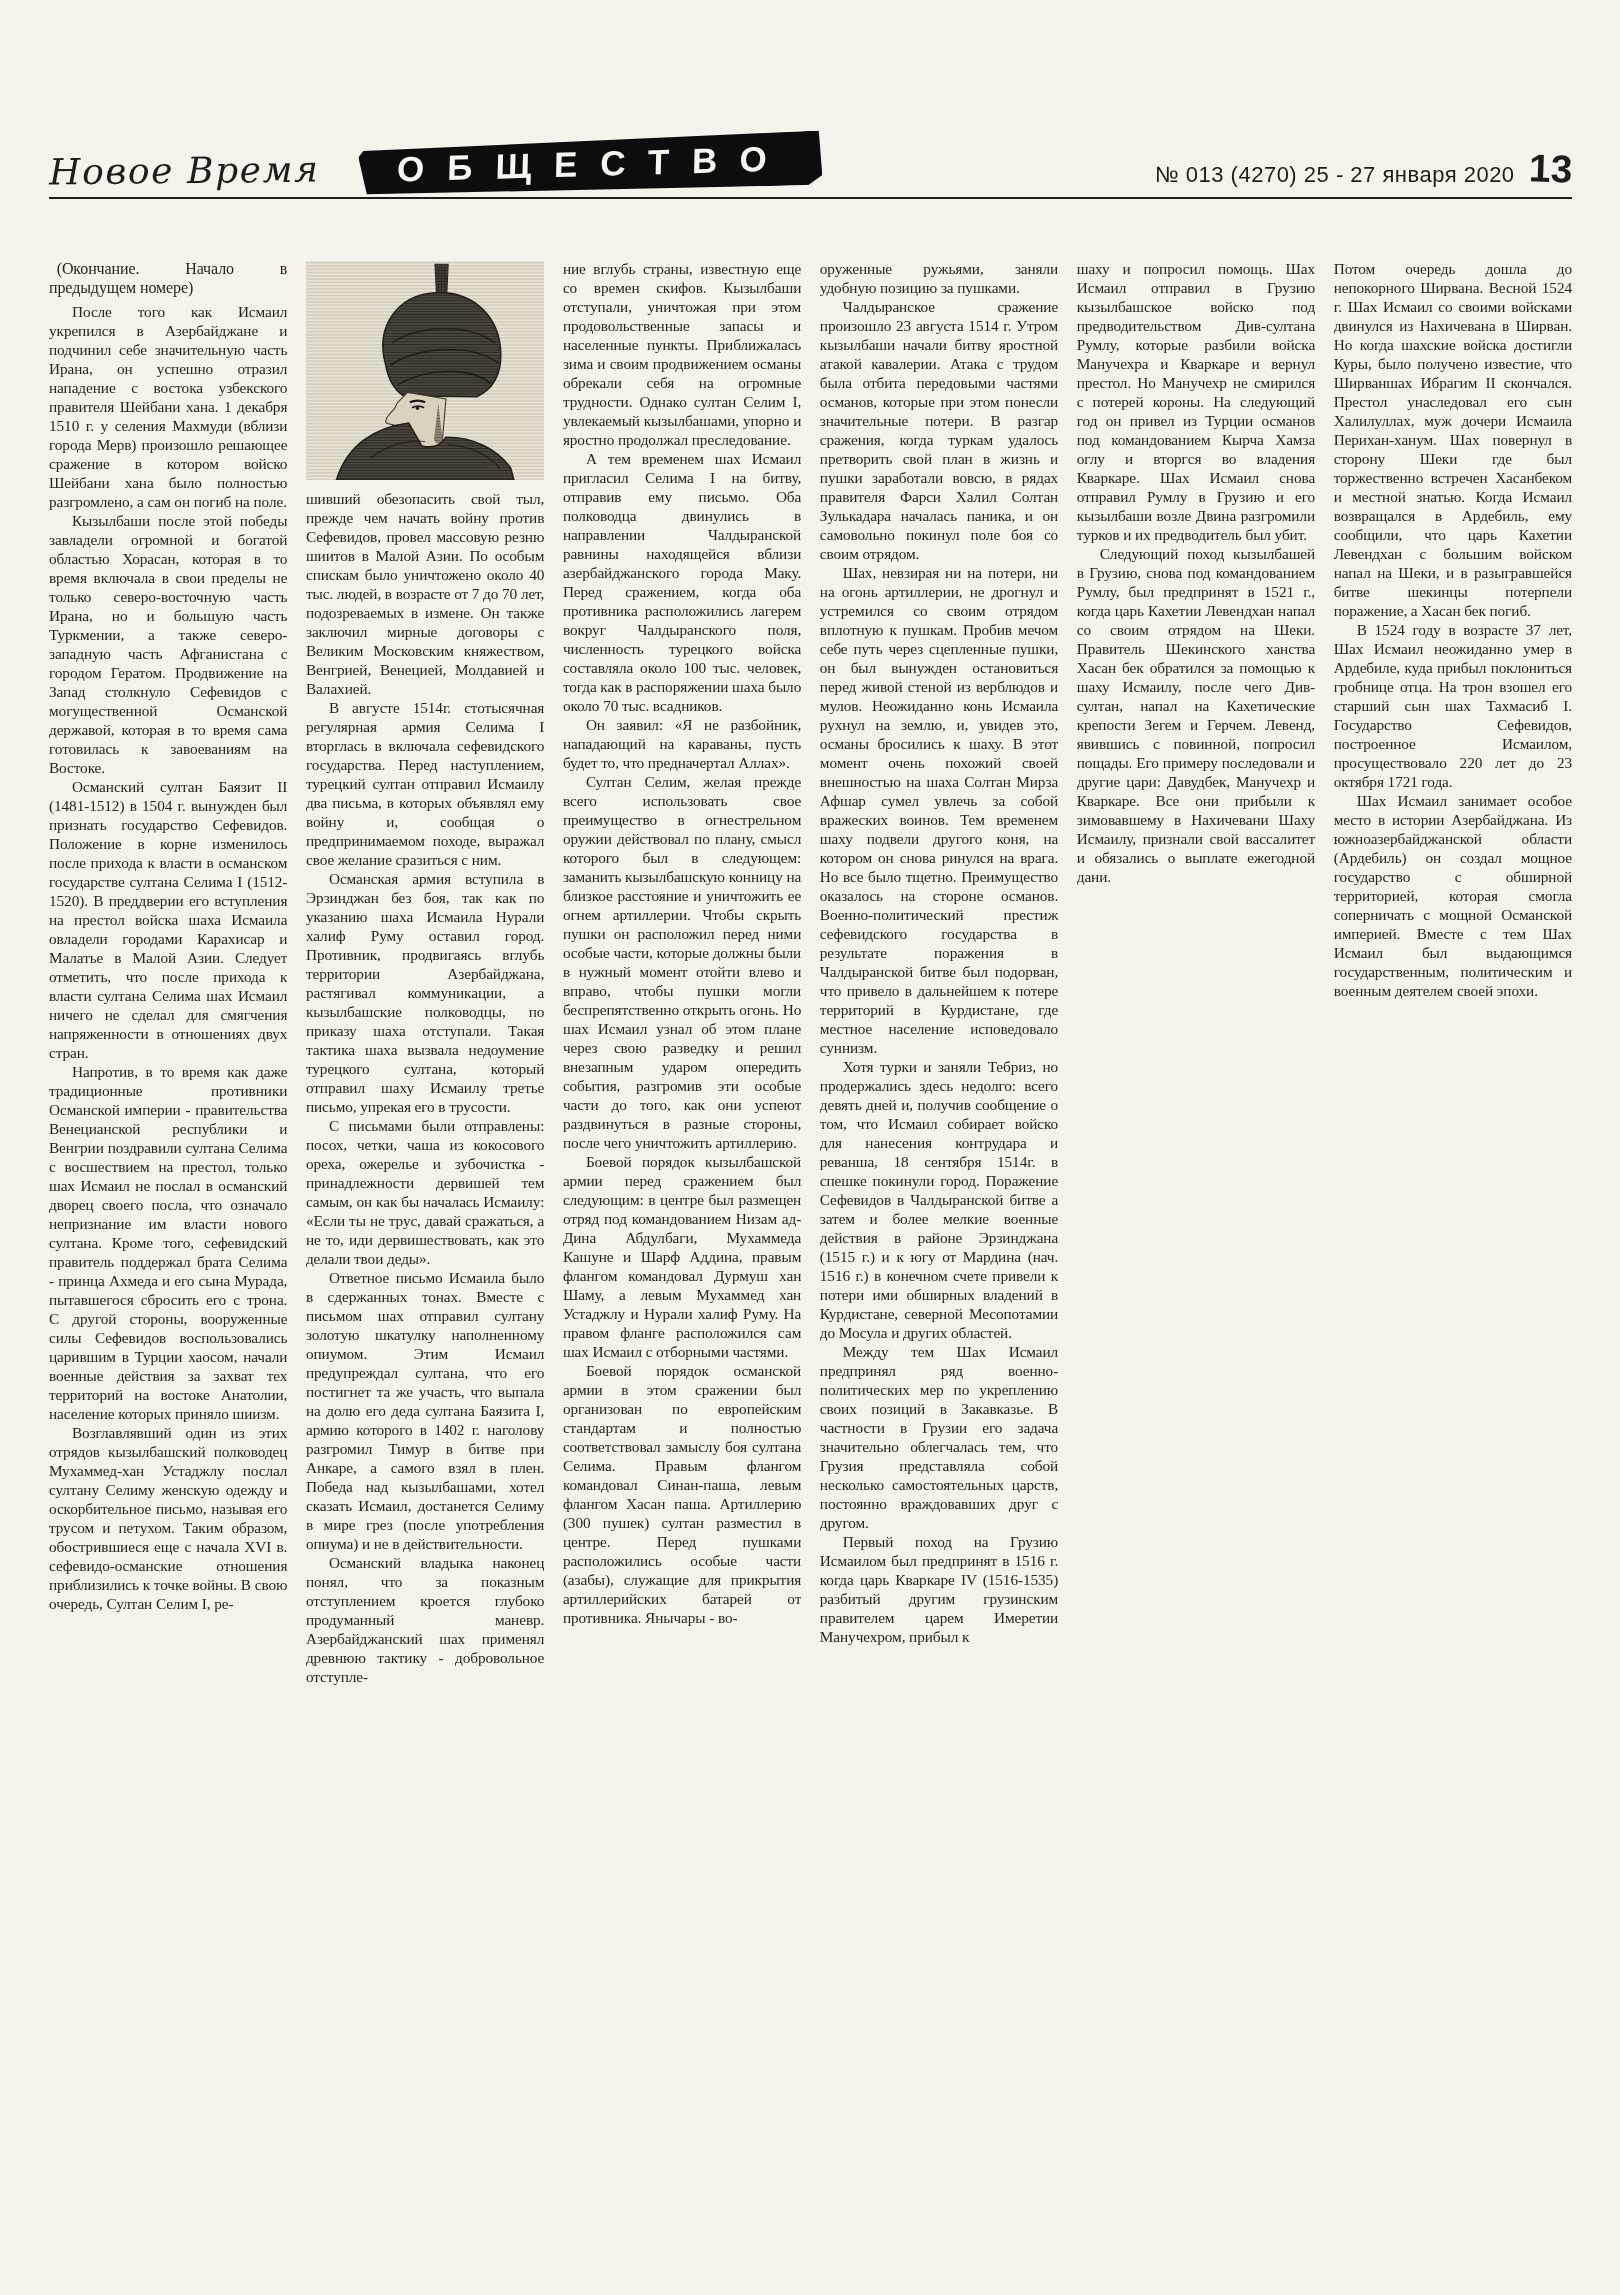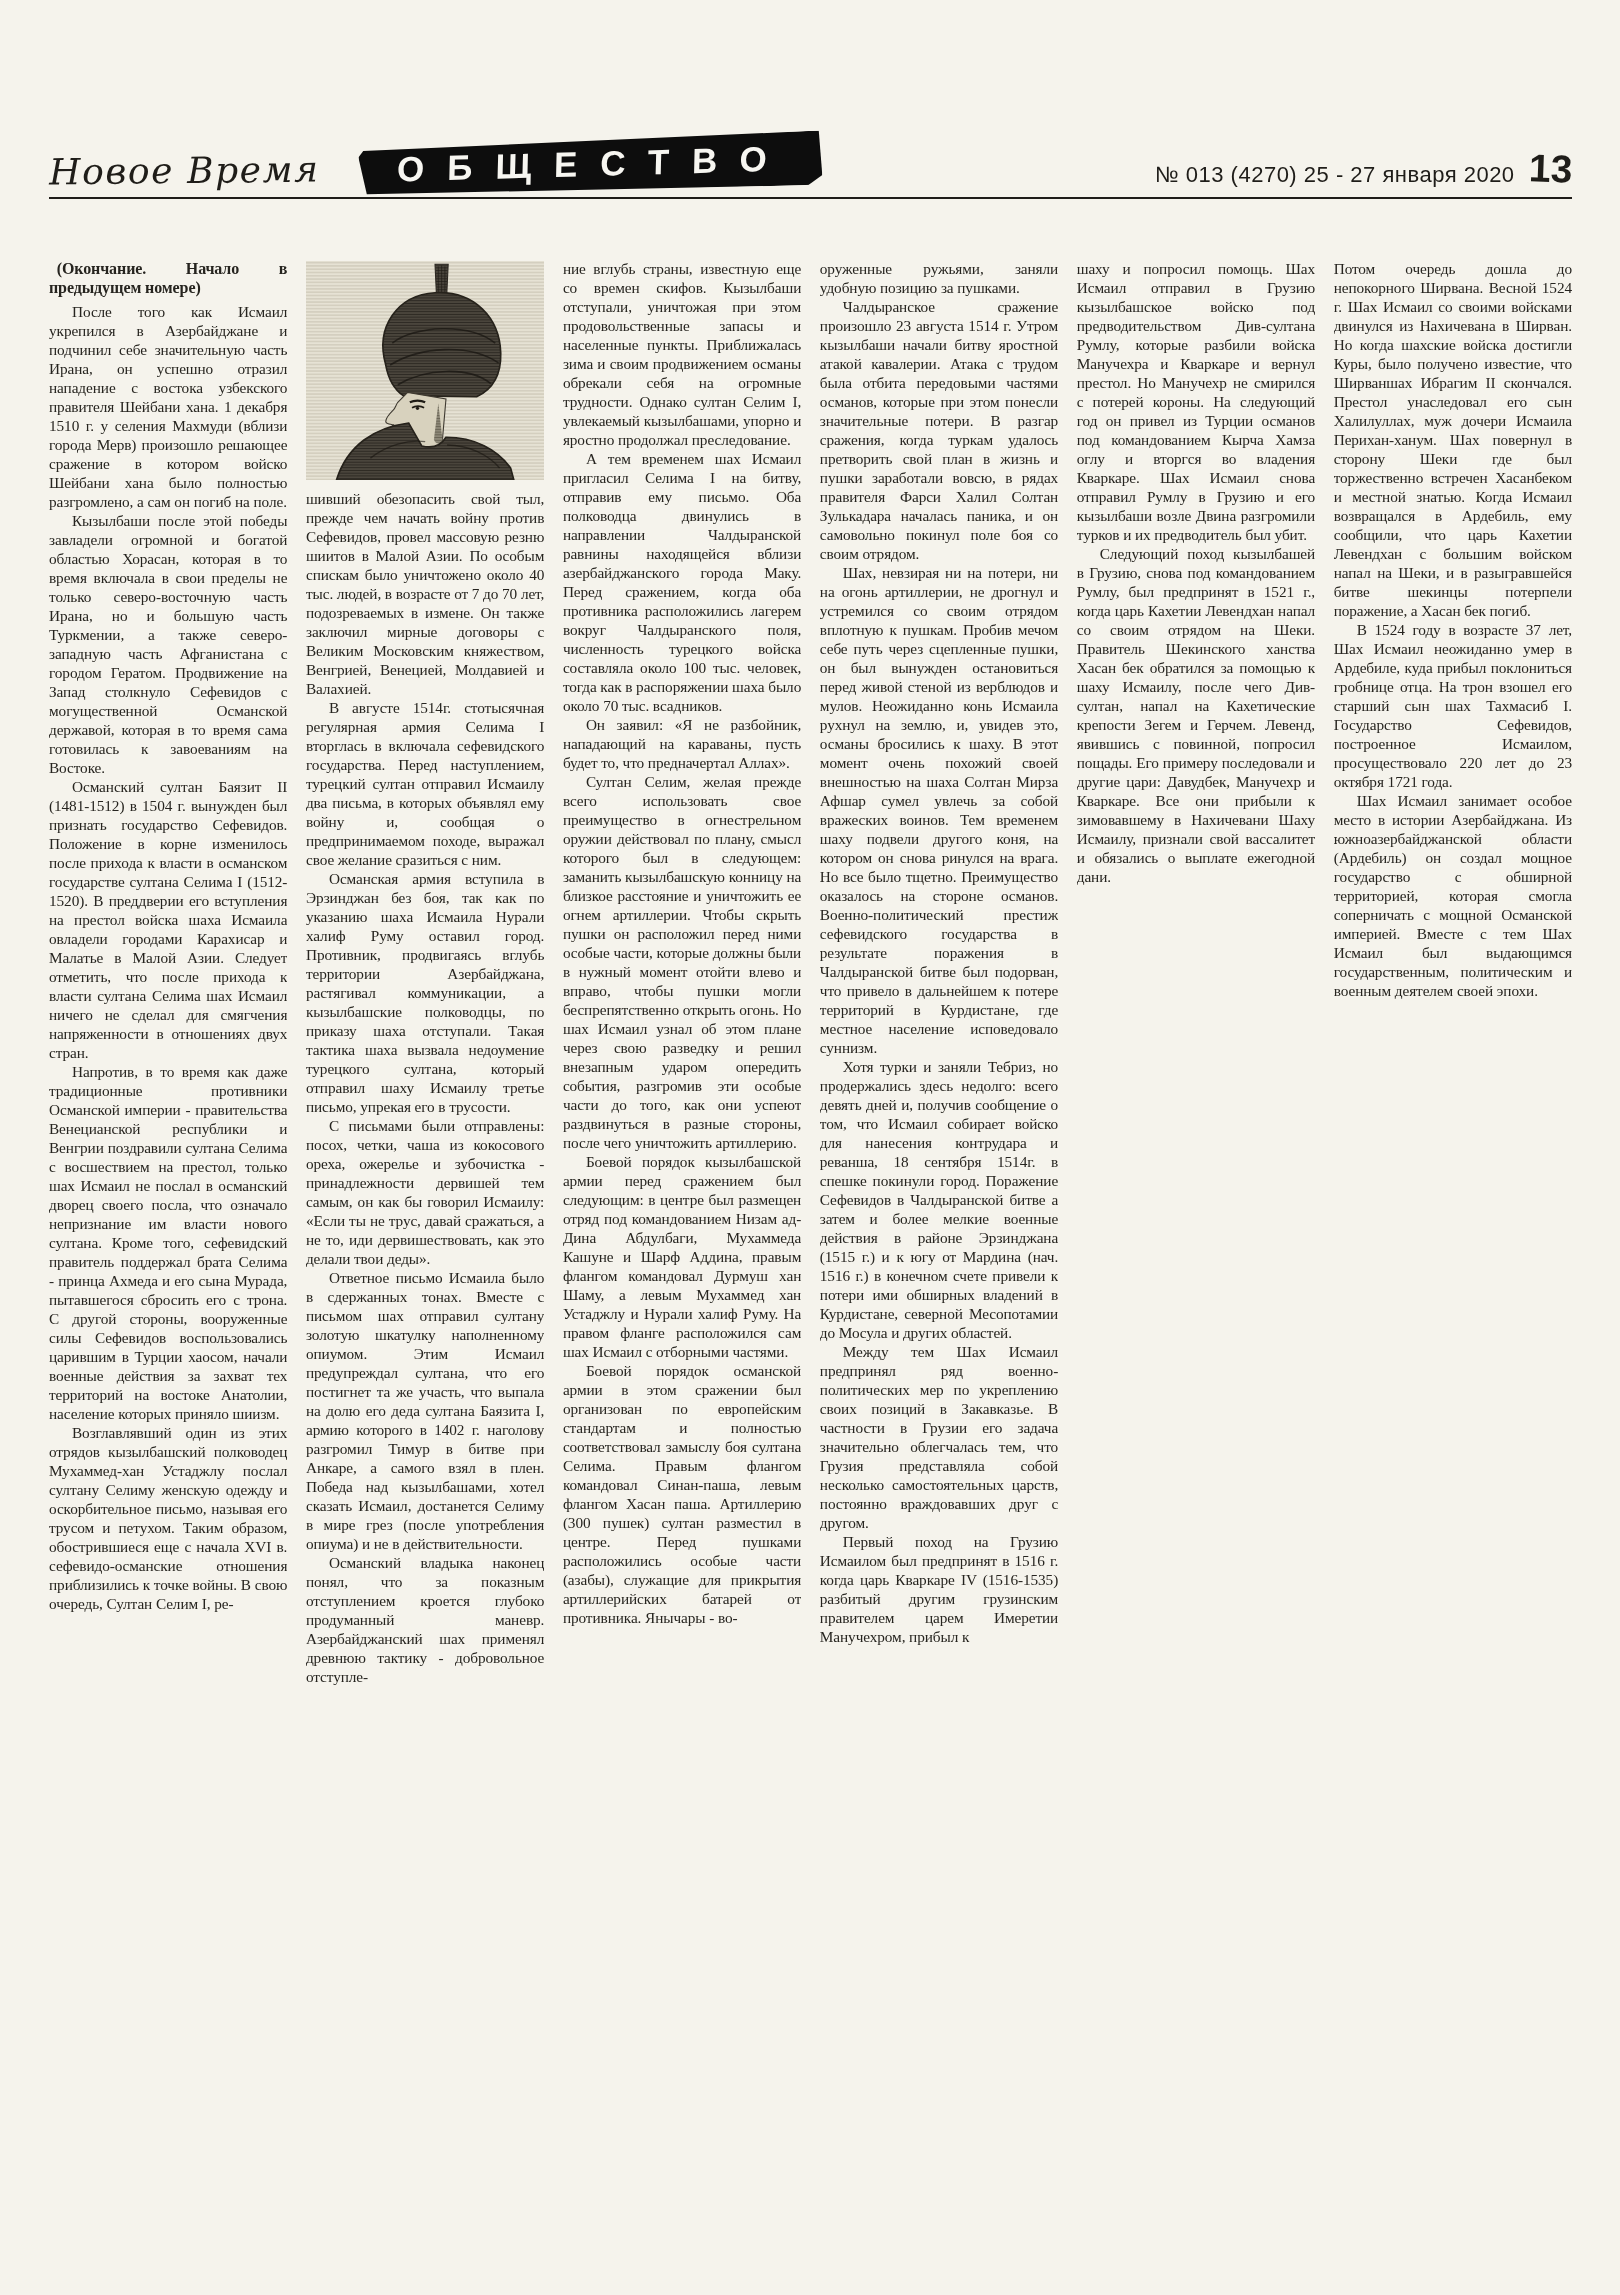--- a/index.html
+++ b/index.html
@@ -91,21 +91,21 @@
     font-size:15.3px;
     line-height:19px;
     text-align:justify;
     letter-spacing:-0.1px;
     color:#26241f;
     hyphens:auto;
   }
   .para{margin:0;text-indent:23px;}
   .para.flush{text-indent:0;}
   .para.bold-note{
-    font-weight:bold;
+    font-weight:normal;
     text-indent:7.7px;
     margin-bottom:5.5px;
     font-size:16px;
   }
   .portrait{
     width:100%;
     height:219px;
     margin:2.2px 0 9.8px;
   }
   .portrait svg{display:block;width:100%;height:100%;}
@@ -169,21 +169,21 @@
         <path d="M244,260 L252,330 C246,336 238,334 236,326 Z" fill="url(#midHatch)"></path>
         <path d="M164,330 C172,346 188,354 206,357 C194,360 178,356 170,348 Z" fill="#6a6456" opacity="0.6"></path>
 
         <path d="M58,400 C78,336 128,304 190,296 L214,338 C240,344 252,332 258,322 C310,322 352,344 376,378 L382,400 Z" fill="url(#darkHatch)" stroke="#26221b" stroke-width="3"></path>
         <path d="M120,360 C150,336 190,326 220,330 M260,336 C300,336 336,354 356,378" stroke="#17140f" stroke-width="2.5" fill="none" opacity="0.6"></path>
       </svg>
     </div>
   <p class="para flush">шивший обезопасить свой тыл, прежде чем начать войну против Сефевидов, провел массовую резню шиитов в Малой Азии. По особым спискам было уничтожено около 40 тыс. людей, в возрасте от 7 до 70 лет, подозреваемых в измене. Он также заключил мирные договоры с Великим Московским княжеством, Венгрией, Венецией, Молдавией и Валахией.</p>
         <p class="para">В августе 1514г. стотысячная регулярная армия Селима I вторглась в включала сефевидского государства. Перед наступлением, турецкий султан отправил Исмаилу два письма, в которых объявлял ему войну и, сообщая о предпринимаемом походе, выражал свое желание сразиться с ним.</p>
         <p class="para">Османская армия вступила в Эрзинджан без боя, так как по указанию шаха Исмаила Нурали халиф Руму оставил город. Противник, продвигаясь вглубь территории Азербайджана, растягивал коммуникации, а кызылбашские полководцы, по приказу шаха отступали. Такая тактика шаха вызвала недоумение турецкого султана, который отправил шаху Исмаилу третье письмо, упрекая его в трусости.</p>
-        <p class="para">С письмами были отправлены: посох, четки, чаша из кокосового ореха, ожерелье и зубочистка - принадлежности дервишей тем самым, он как бы говорил Исмаилу: «Если ты не трус, давай сражаться, а не то, иди дервишествовать, как это делали твои деды».</p>
+        <p class="para">С письмами были отправлены: посох, четки, чаша из кокосового ореха, ожерелье и зубочистка - принадлежности дервишей тем самым, он как бы началась Исмаилу: «Если ты не трус, давай сражаться, а не то, иди дервишествовать, как это делали твои деды».</p>
         <p class="para">Ответное письмо Исмаила было в сдержанных тонах. Вместе с письмом шах отправил султану золотую шкатулку наполненному опиумом. Этим Исмаил предупреждал султана, что его постигнет та же участь, что выпала на долю его деда султана Баязита I, армию которого в 1402 г. наголову разгромил Тимур в битве при Анкаре, а самого взял в плен. Победа над кызылбашами, хотел сказать Исмаил, достанется Селиму в мире грез (после употребления опиума) и не в действительности.</p>
         <p class="para">Османский владыка наконец понял, что за показным отступлением кроется глубоко продуманный маневр. Азербайджанский шах применял древнюю тактику - добровольное отступле-</p>
       </div>
       <div class="col">
         <p class="para flush">ние вглубь страны, известную еще со времен скифов. Кызылбаши отступали, уничтожая при этом продовольственные запасы и населенные пункты. Приближалась зима и своим продвижением османы обрекали себя на огромные трудности. Однако султан Селим I, увлекаемый кызылбашами, упорно и яростно продолжал преследование.</p>
         <p class="para">А тем временем шах Исмаил пригласил Селима I на битву, отправив ему письмо. Оба полководца двинулись в направлении Чалдыранской равнины находящейся вблизи азербайджанского города Маку. Перед сражением, когда оба противника расположились лагерем вокруг Чалдыранского поля, численность турецкого войска составляла около 100 тыс. человек, тогда как в распоряжении шаха было около 70 тыс. всадников.</p>
         <p class="para">Он заявил: «Я не разбойник, нападающий на караваны, пусть будет то, что предначертал Аллах».</p>
         <p class="para">Султан Селим, желая прежде всего использовать свое преимущество в огнестрельном оружии действовал по плану, смысл которого был в следующем: заманить кызылбашскую конницу на близкое расстояние и уничтожить ее огнем артиллерии. Чтобы скрыть пушки он расположил перед ними особые части, которые должны были в нужный момент отойти влево и вправо, чтобы пушки могли беспрепятственно открыть огонь. Но шах Исмаил узнал об этом плане через свою разведку и решил внезапным ударом опередить события, разгромив эти особые части до того, как они успеют раздвинуться в разные стороны, после чего уничтожить артиллерию.</p>
         <p class="para">Боевой порядок кызылбашской армии перед сражением был следующим: в центре был размещен отряд под командованием Низам ад-Дина Абдулбаги, Мухаммеда Кашуне и Шарф Аддина, правым флангом командовал Дурмуш хан Шаму, а левым Мухаммед хан Устаджлу и Нурали халиф Руму. На правом фланге расположился сам шах Исмаил с отборными частями.</p>
         <p class="para">Боевой порядок османской армии в этом сражении был организован по европейским стандартам и полностью соответствовал замыслу боя султана Селима. Правым флангом командовал Синан-паша, левым флангом Хасан паша. Артиллерию (300 пушек) султан разместил в центре. Перед пушками расположились особые части (азабы), служащие для прикрытия артиллерийских батарей от противника. Янычары - во-</p>

